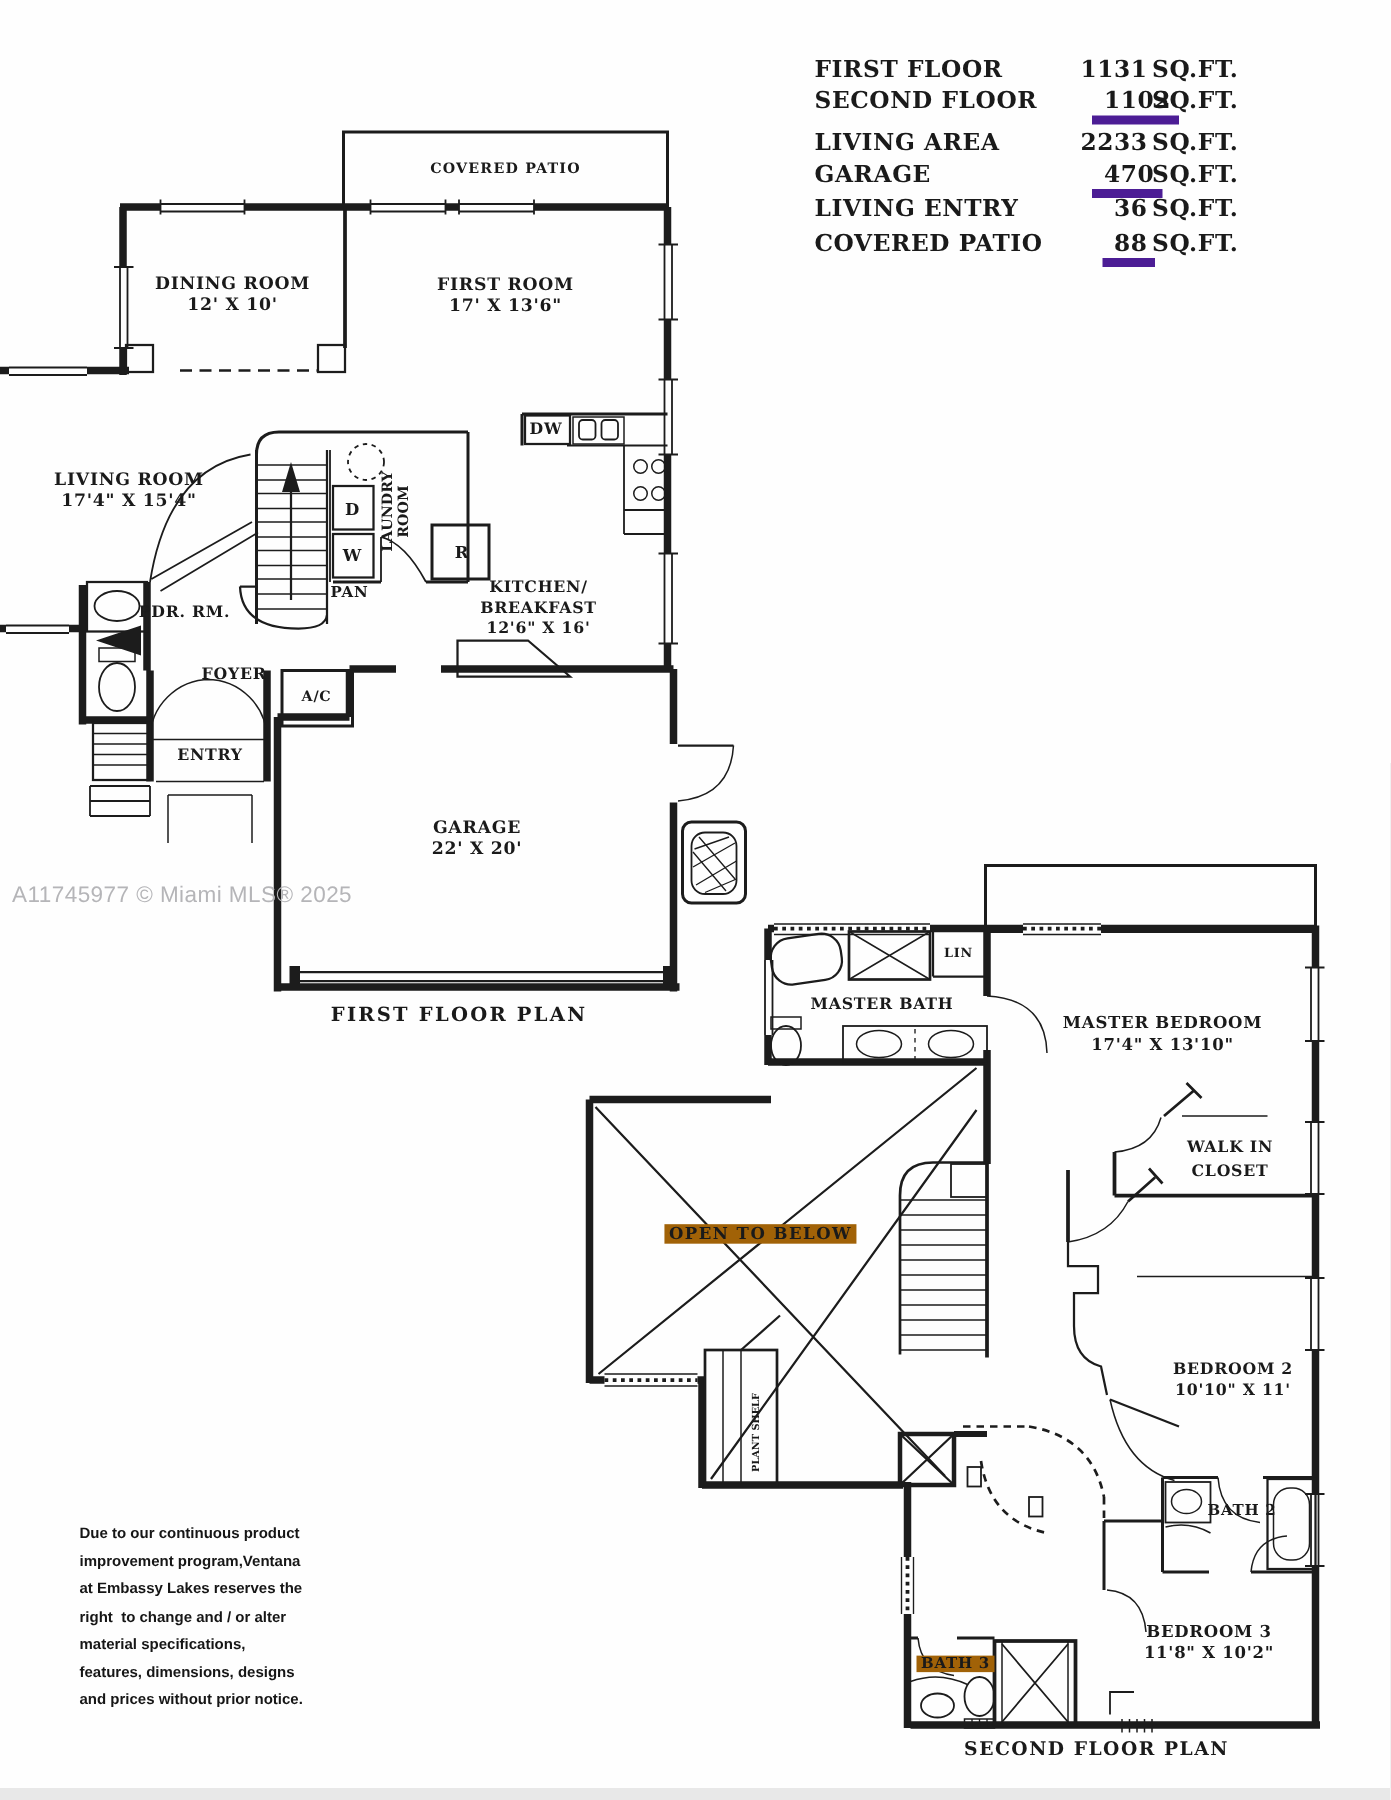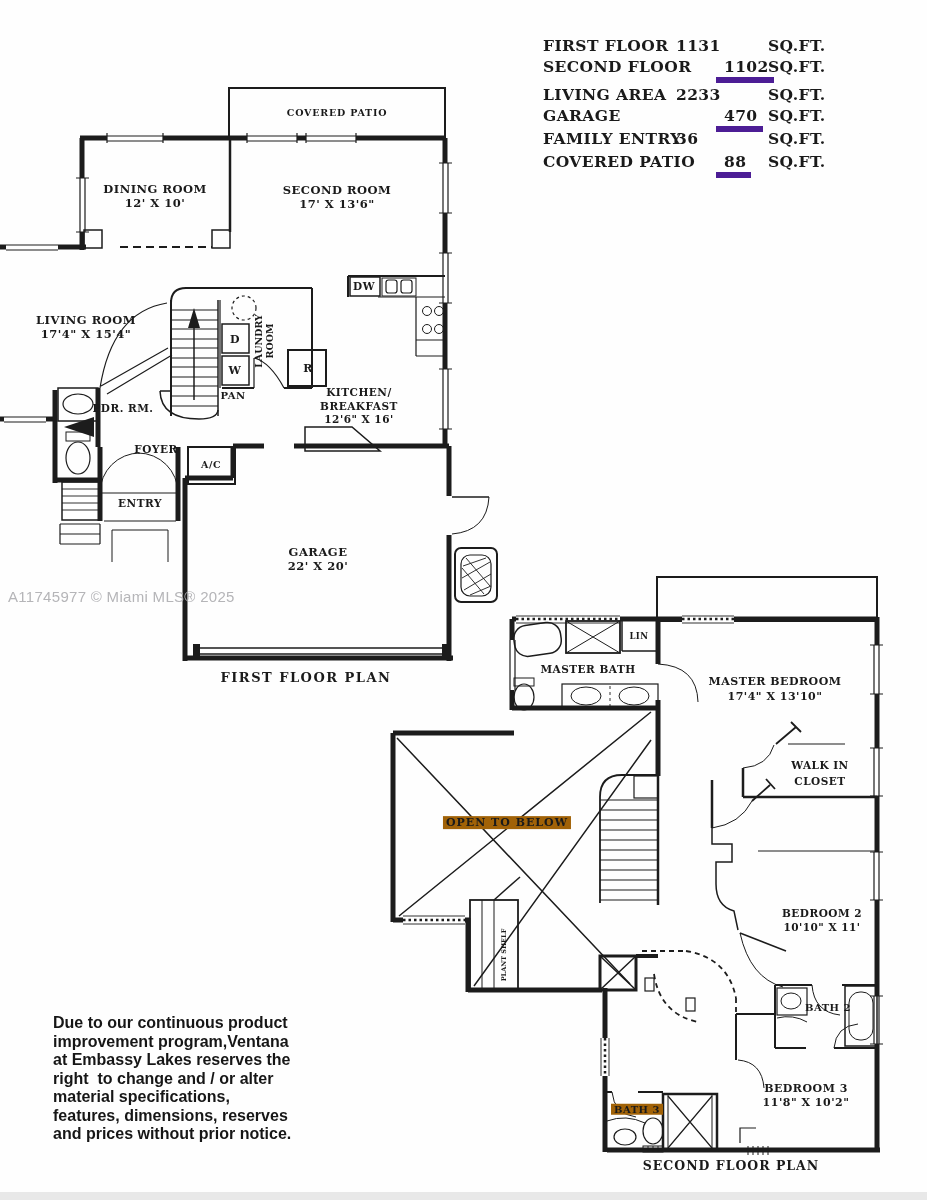--- a/index.html
+++ b/index.html
@@ -19,28 +19,28 @@
   .dash33{stroke-dasharray:3 3;}
   .lbl{position:absolute;transform:translate(-50%,-50%);text-align:center;
        font-weight:bold;letter-spacing:0.5px;white-space:nowrap;line-height:1.25;}
   .vlbl{position:absolute;transform:translate(-50%,-50%) rotate(-90deg);text-align:center;
        font-weight:bold;white-space:nowrap;}
   .bgw{background:#a16207;padding:0 3px;}
   .table{position:absolute;left:540px;top:34px;width:300px;height:210px;font-size:15.5px;
          font-weight:bold;letter-spacing:0.4px;}
   .trow{position:absolute;left:0;width:100%;height:20px;}
   .tlabel{position:absolute;left:3px;}
-  .tnum{position:absolute;left:128px;width:90px;}
+  .tnum{position:absolute;left:140px;width:90px;text-align:right;}
   .num{display:inline-block;padding:0 5px 1px 8px;}
   .num.u{border-bottom:6px solid #4c1d95;margin-left:48px;}
   .tunit{position:absolute;left:228px;}
   .model{position:absolute;left:546px;top:238px;font-size:16px;font-weight:bold;
          letter-spacing:4px;border-bottom:2px solid #1a1a1a;padding-bottom:3px;}
   .disclaimer{position:absolute;left:53px;top:1014px;font-family:"Liberation Sans",sans-serif;
-         font-weight:bold;font-size:16px;line-height:18.5px;color:#161616;}
+         font-weight:bold;font-size:10px;line-height:18.5px;color:#161616;}
   .disclaimer div{white-space:pre;}
   .watermark{position:absolute;left:8px;top:588px;font-family:"Liberation Sans",sans-serif;
          font-size:15px;color:#b5b5b8;letter-spacing:0.3px;}
 </style>
 </head>
 <body>
 
 <div class="sheet">
 
   <svg width="927" height="1200" viewBox="0 0 927 1200">
@@ -290,39 +290,39 @@
       <span class="tlabel">LIVING AREA</span>
       <span class="tnum"><span class="num">2233</span></span>
       <span class="tunit">SQ.FT.</span>
     </div>
     <div class="trow" style="top:72px">
       <span class="tlabel">GARAGE</span>
       <span class="tnum"><span class="num u">470</span></span>
       <span class="tunit">SQ.FT.</span>
     </div>
     <div class="trow" style="top:95px">
-      <span class="tlabel">FAMILY ENTRY</span>
+      <span class="tlabel">LIVING ENTRY</span>
       <span class="tnum"><span class="num">36</span></span>
       <span class="tunit">SQ.FT.</span>
     </div>
     <div class="trow" style="top:118px">
       <span class="tlabel">COVERED PATIO</span>
       <span class="tnum"><span class="num u">88</span></span>
       <span class="tunit">SQ.FT.</span>
     </div>
   </div>
 
 
   <div class="lbl" style="left:337px;top:113px;font-size:9.5px;letter-spacing:0.8px">COVERED PATIO</div>
   <div class="lbl" style="left:155px;top:196px;font-size:11.5px">
     <div>DINING ROOM</div>
       <div>12' X 10'</div>
   </div>
   <div class="lbl" style="left:337px;top:197px;font-size:11.5px">
-    <div>SECOND ROOM</div>
+    <div>FIRST ROOM</div>
       <div>17' X 13'6"</div>
   </div>
   <div class="lbl" style="left:86px;top:327px;font-size:11.5px">
     <div>LIVING ROOM</div>
       <div>17'4" X 15'4"</div>
   </div>
   <div class="vlbl" style="left:264px;top:341px;font-size:9.5px;line-height:11px">
     <div>LAUNDRY</div>
       <div>ROOM</div>
   </div>
@@ -369,19 +369,19 @@
   </div>
   <div class="lbl" style="left:637px;top:1110px;font-size:10px"><span class="bgw">BATH 3</span></div>
   <div class="lbl" style="left:731px;top:1166px;font-size:12.5px;letter-spacing:1px">SECOND FLOOR PLAN</div>
 
   <div class="disclaimer">
     <div>Due to our continuous product</div>
     <div>improvement program,Ventana</div>
     <div>at Embassy Lakes reserves the</div>
     <div>right  to change and / or alter</div>
     <div>material specifications,</div>
-    <div>features, dimensions, reserves</div>
+    <div>features, dimensions, designs</div>
     <div>and prices without prior notice.</div>
   </div>
 
   <div class="watermark">A11745977 © Miami MLS® 2025</div>
 
 </div>
 
 </body></html>

